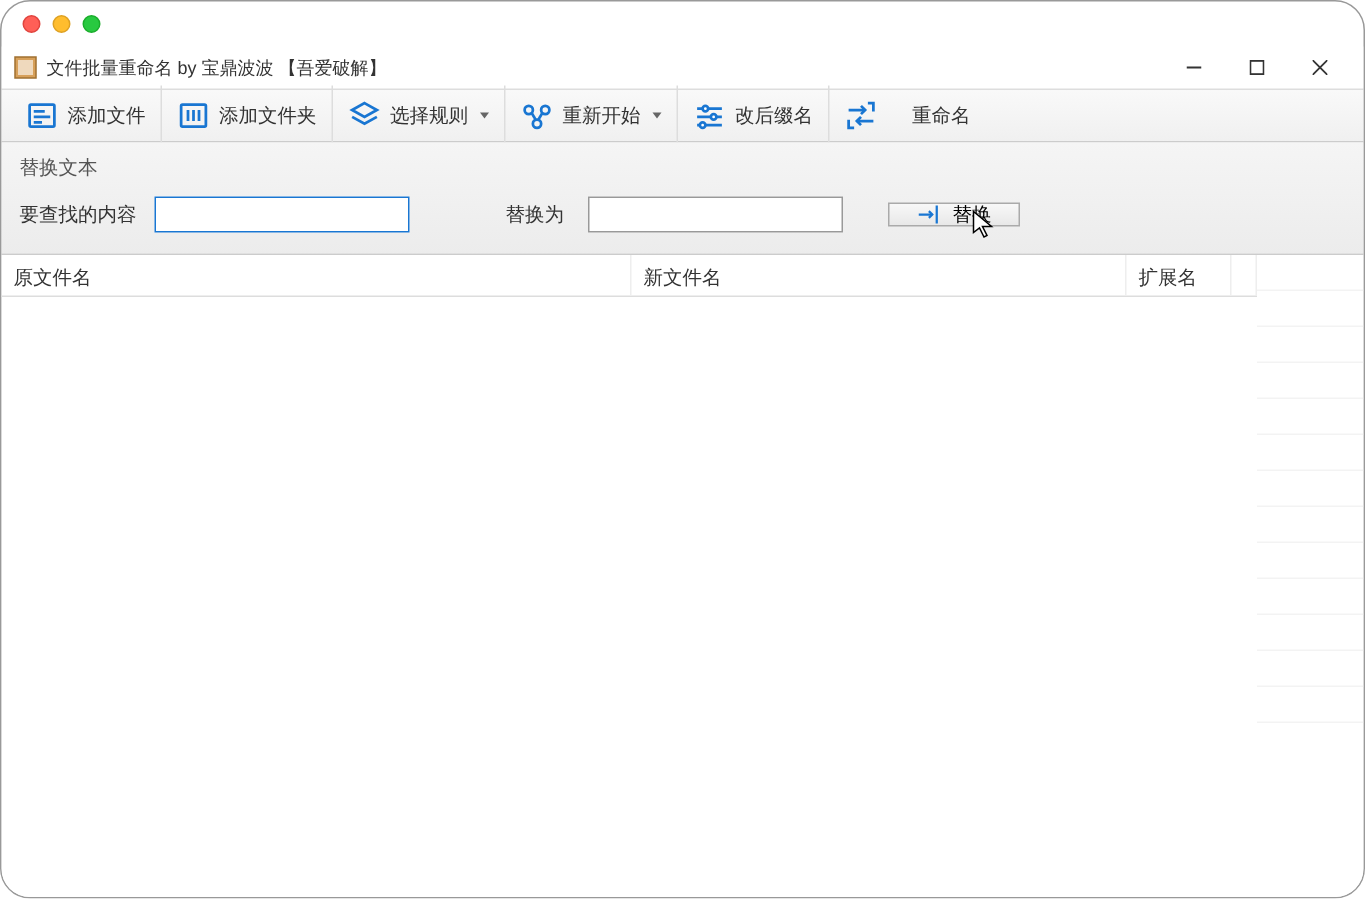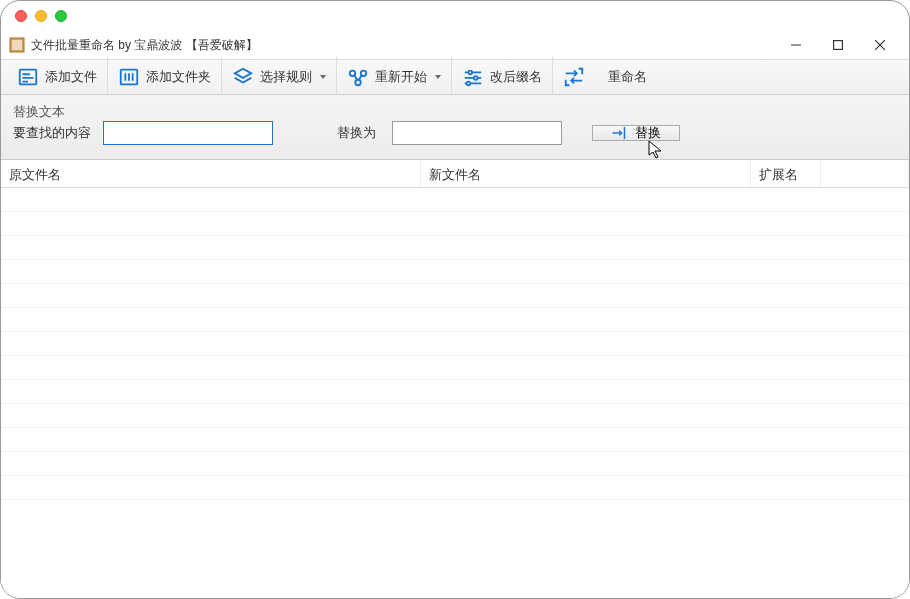--- a/index.html
+++ b/index.html
@@ -95,20 +95,21 @@
     }
 
     .replace-panel {
       background: linear-gradient(#f5f5f5, #ececec);
       border-bottom: 1px solid #ccc;
       padding: 8px 12px 14px 12px;
     }
     .replace-title {
       font-size: 13px;
       color: #555;
+      margin-bottom: 10px;
     }
     .replace-row {
       display: flex;
       align-items: center;
       gap: 12px;
     }
     .form-label { font-size: 13px; color: #333; }
     .text-input {
       height: 24px;
       border: 1px solid #1976d2;
@@ -127,21 +128,21 @@
       display: flex;
       align-items: center;
       gap: 6px;
       margin-left: 18px;
     }
     .replace-btn .tool-icon { width: 18px; height: 18px; }
 
     .table-area {
       flex: 1;
       display: flex;
-      flex-direction: column;
+      flex-direction: row;
       background: #fff;
       overflow: hidden;
     }
     .table-header {
       display: flex;
       height: 28px;
       border-bottom: 1px solid #ddd;
       background: #fff;
     }
     .th {

